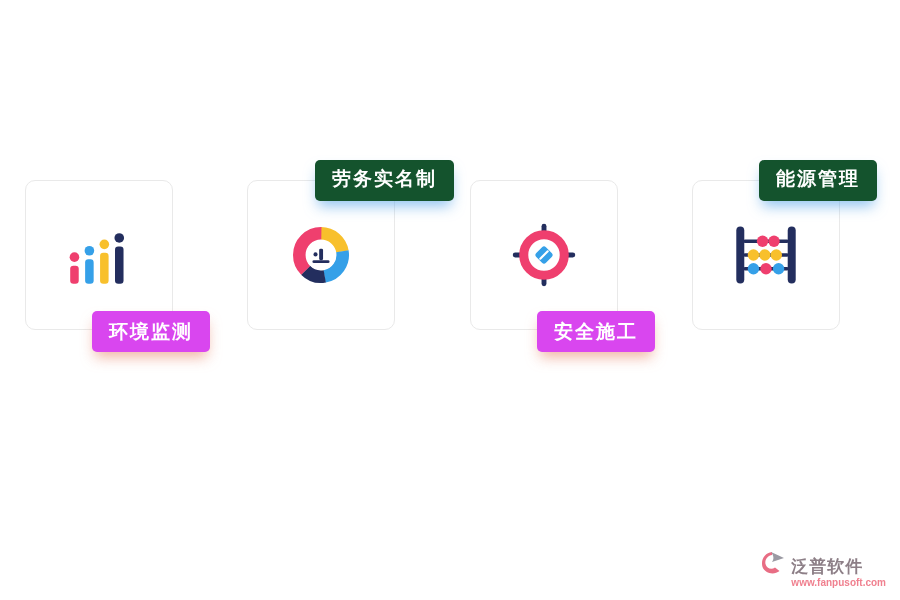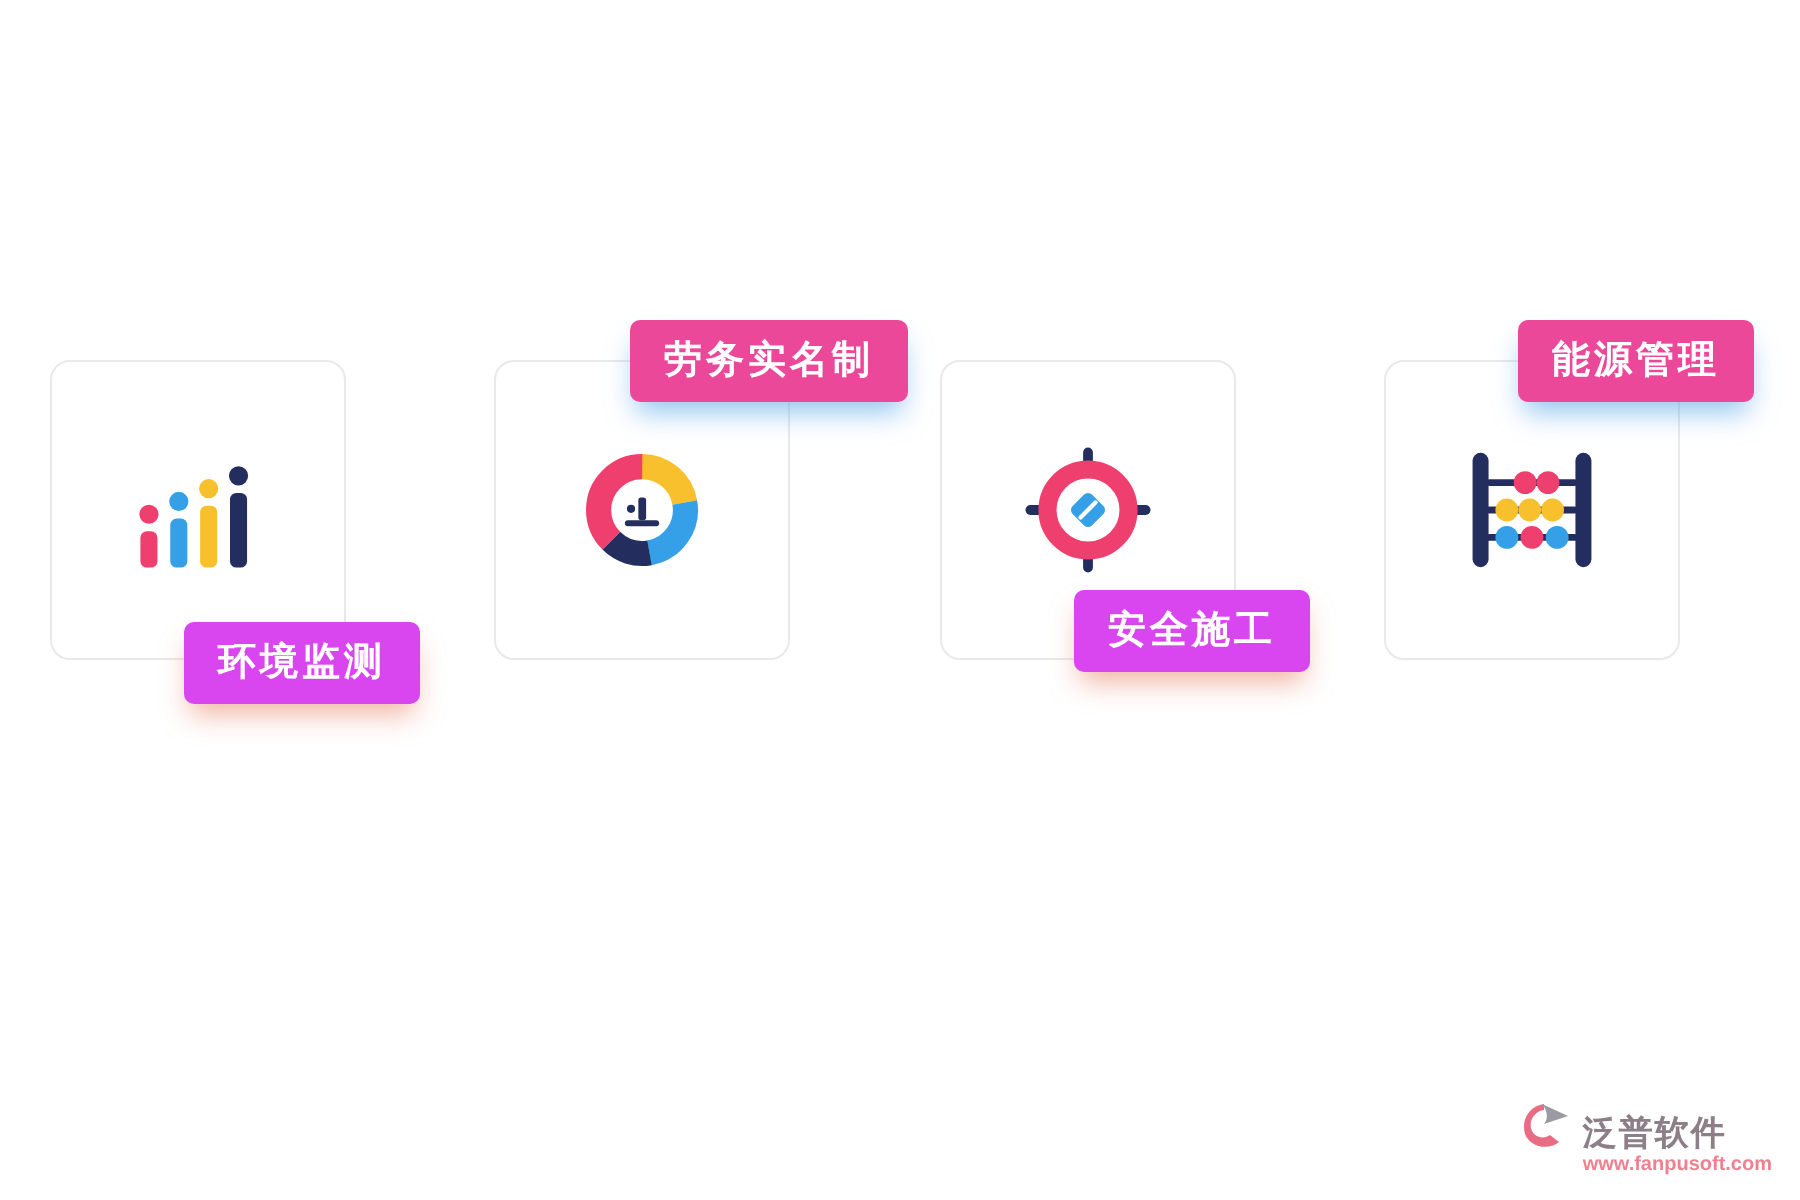--- a/index.html
+++ b/index.html
@@ -14,22 +14,23 @@
   }
   .card .icon{display:block;width:64px;height:64px;}
   .card .icon svg{display:block;width:100%;height:100%;}
 
   .tag{
     position:absolute;height:41px;line-height:41px;padding:0 17px;
     border-radius:5px;color:#ffffff;font-size:19px;font-weight:bold;
     letter-spacing:2px;white-space:nowrap;text-align:center;cursor:pointer;
   }
   .tag.blue{
-    background:#ec4899;
+    background:#14532d;
     box-shadow:0 8px 14px -3px rgba(86,165,232,0.65);
+    font-family:Liberation Mono, monospace;
   }
   .tag.orange{
     background:#d946ef;
     box-shadow:0 8px 14px -3px rgba(233,138,112,0.65);
   }
 
   .footer{
     position:absolute;right:14px;bottom:12px;
     display:flex;align-items:center;gap:6px;
   }
@@ -109,21 +110,21 @@
         <circle cx="17" cy="38" r="5" fill="#35a0e8"></circle>
         <circle cx="28" cy="38" r="5" fill="#ef3f6e"></circle>
         <circle cx="39" cy="38" r="5" fill="#35a0e8"></circle>
       </svg>
     </span>
   </div>
 
   <div class="tag blue" style="left:315px;top:160px">劳务实名制</div>
   <div class="tag blue" style="left:759px;top:160px">能源管理</div>
   <div class="tag orange" style="left:92px;top:311px">环境监测</div>
-  <div class="tag orange" style="left:537px;top:295px">安全施工</div>
+  <div class="tag orange" style="left:537px;top:311px">安全施工</div>
 
   <div class="footer">
     <span class="logo">
       <svg viewBox="0 0 26 26" xmlns="http://www.w3.org/2000/svg">
         <path d="M13 2 C5.5 3 1.5 10 3.5 17 C6 23.5 15 25.5 20.5 21 L16 17.5 C12.5 20 7.5 18.5 6.5 14 C5.5 9.5 9 5.5 13 5 Z" fill="#e86d84"></path>
         <path d="M12 2 L25 8 L13 12 C15.5 9 14.5 5 12 2 Z" fill="#9b9aa3"></path>
       </svg>
     </span>
     <span class="meta">
       <span class="brand">泛普软件</span>

